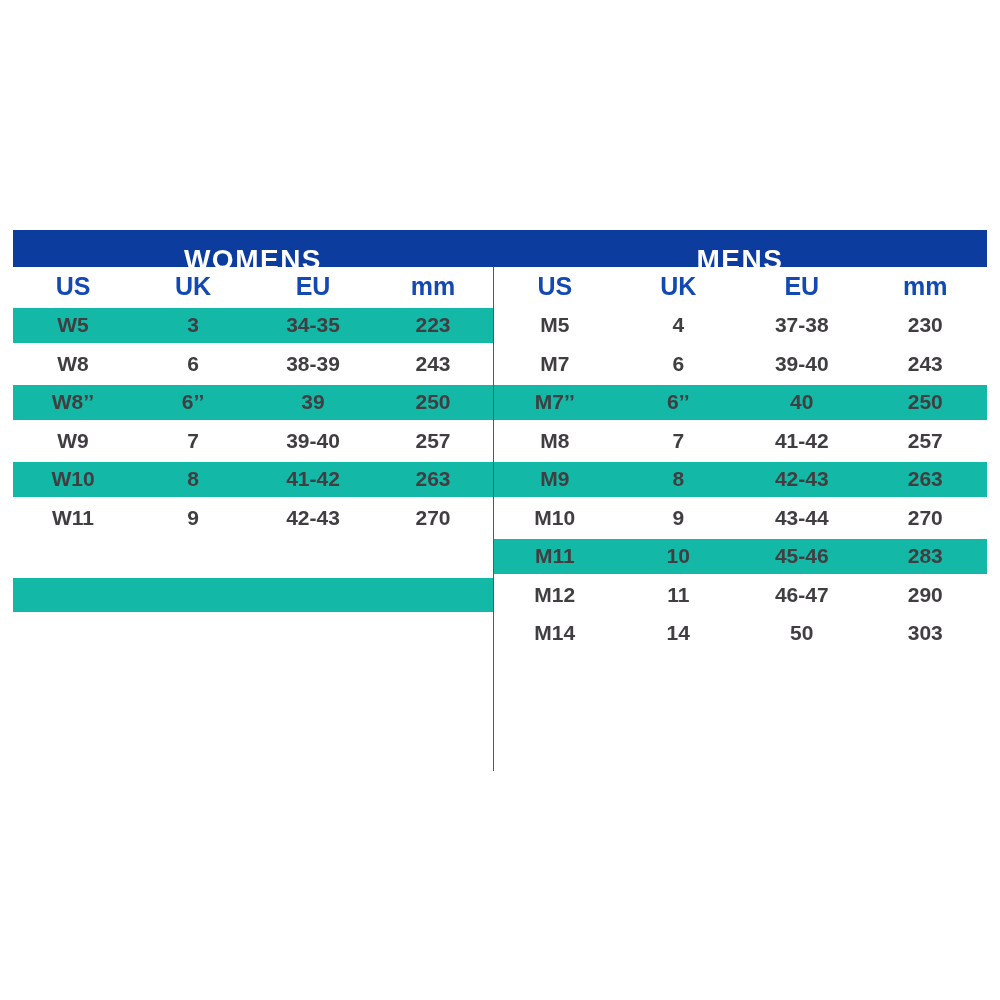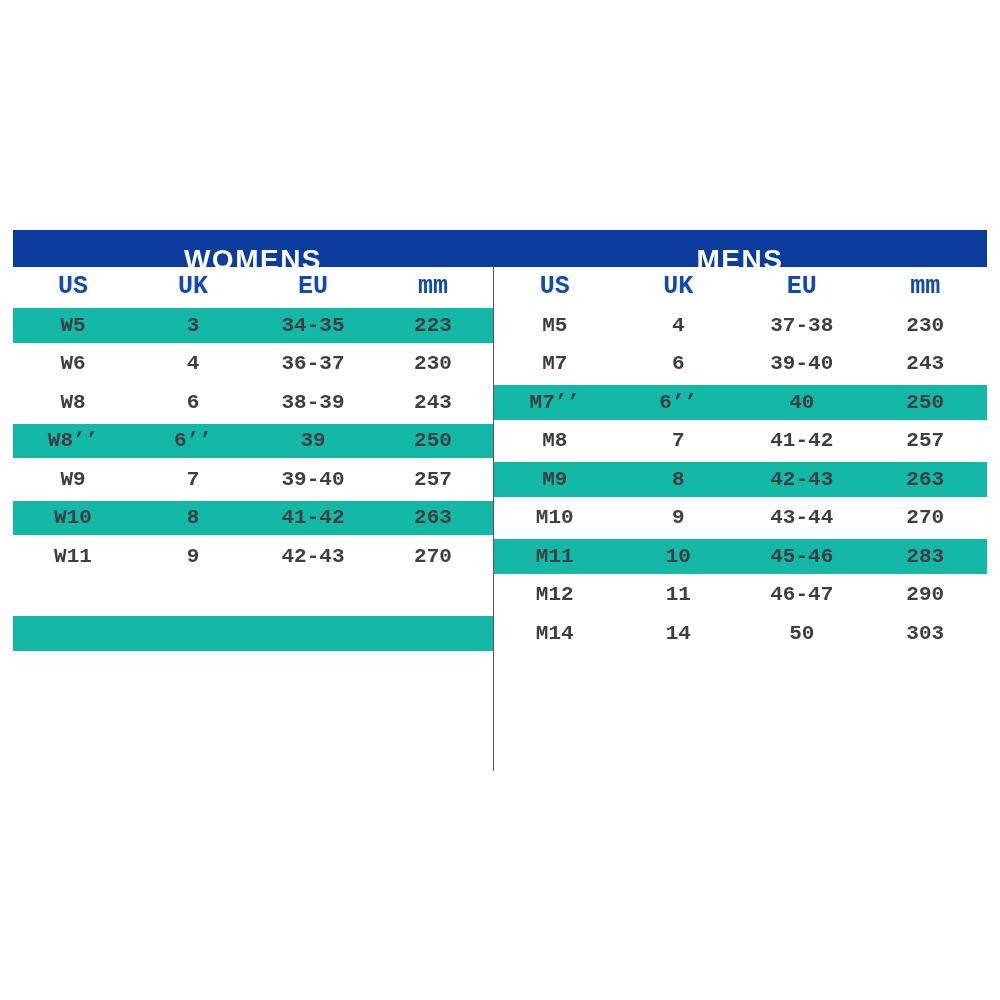--- a/index.html
+++ b/index.html
@@ -32,21 +32,20 @@
     font-size: 28px;
     letter-spacing: 1.5px;
     margin-top: 23px;
   }
   .banner-half.womens { width: 480px; }
   .banner-half.mens  { width: 494px; text-align: center; }
   .tables {
     position: relative;
     display: flex;
     align-items: flex-start;
-    font-family: Liberation Mono, monospace;
   }
   .side-womens { width: 480px; }
   .side-mens  { width: 494px; }
   .divider {
     position: absolute;
     left: 479.5px;
     top: 0;
     width: 1.5px;
     height: 504px;
     background: #57585a;
@@ -105,26 +104,20 @@
           </tr>
         </thead>
         <tbody>
             <tr class="stripe">
               <td>W5</td>
               <td>3</td>
               <td>34-35</td>
               <td>223</td>
             </tr>
             <tr>
-              <td>W6</td>
-              <td>4</td>
-              <td>36-37</td>
-              <td>230</td>
-            </tr>
-            <tr>
               <td>W8</td>
               <td>6</td>
               <td>38-39</td>
               <td>243</td>
             </tr>
             <tr class="stripe">
               <td>W8’’</td>
               <td>6’’</td>
               <td>39</td>
               <td>250</td>

